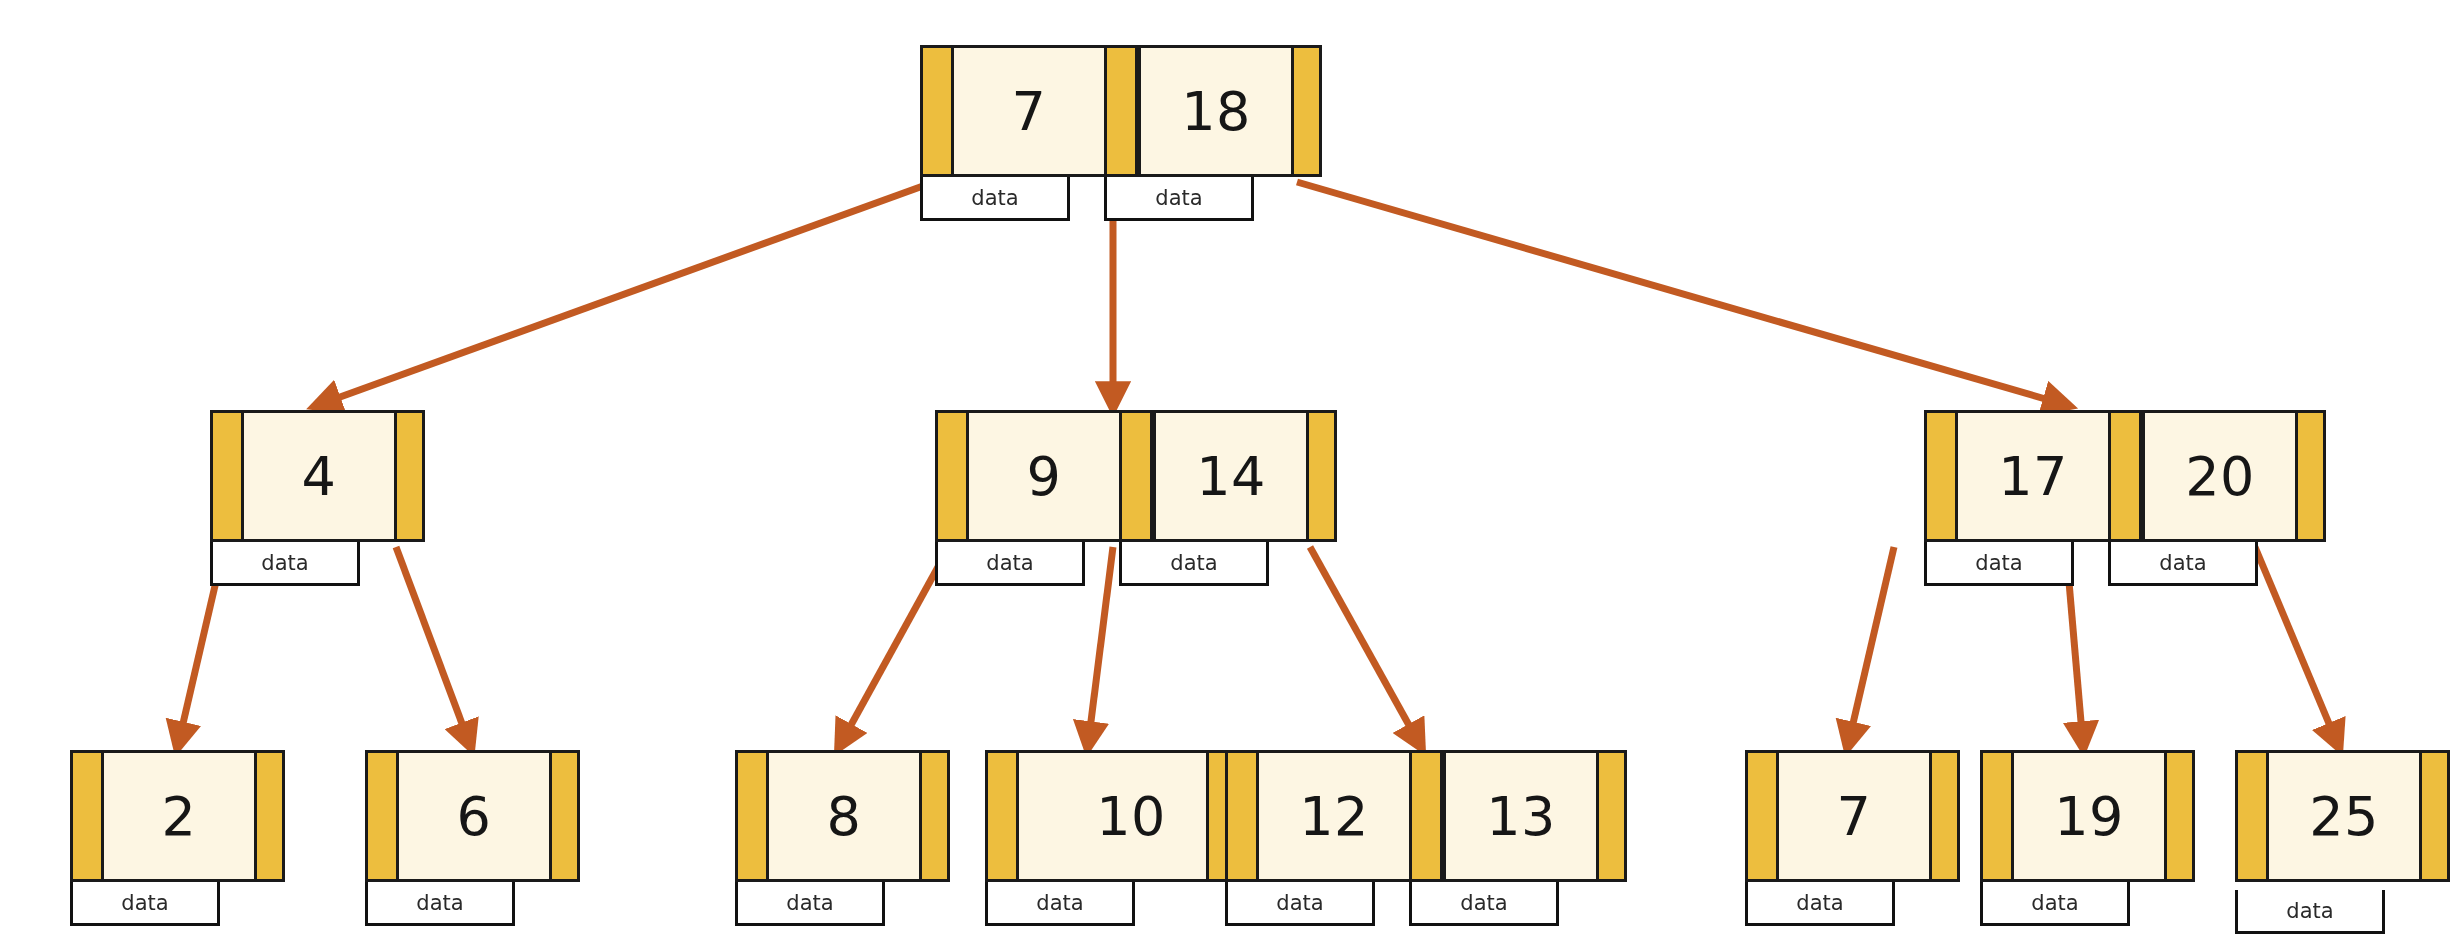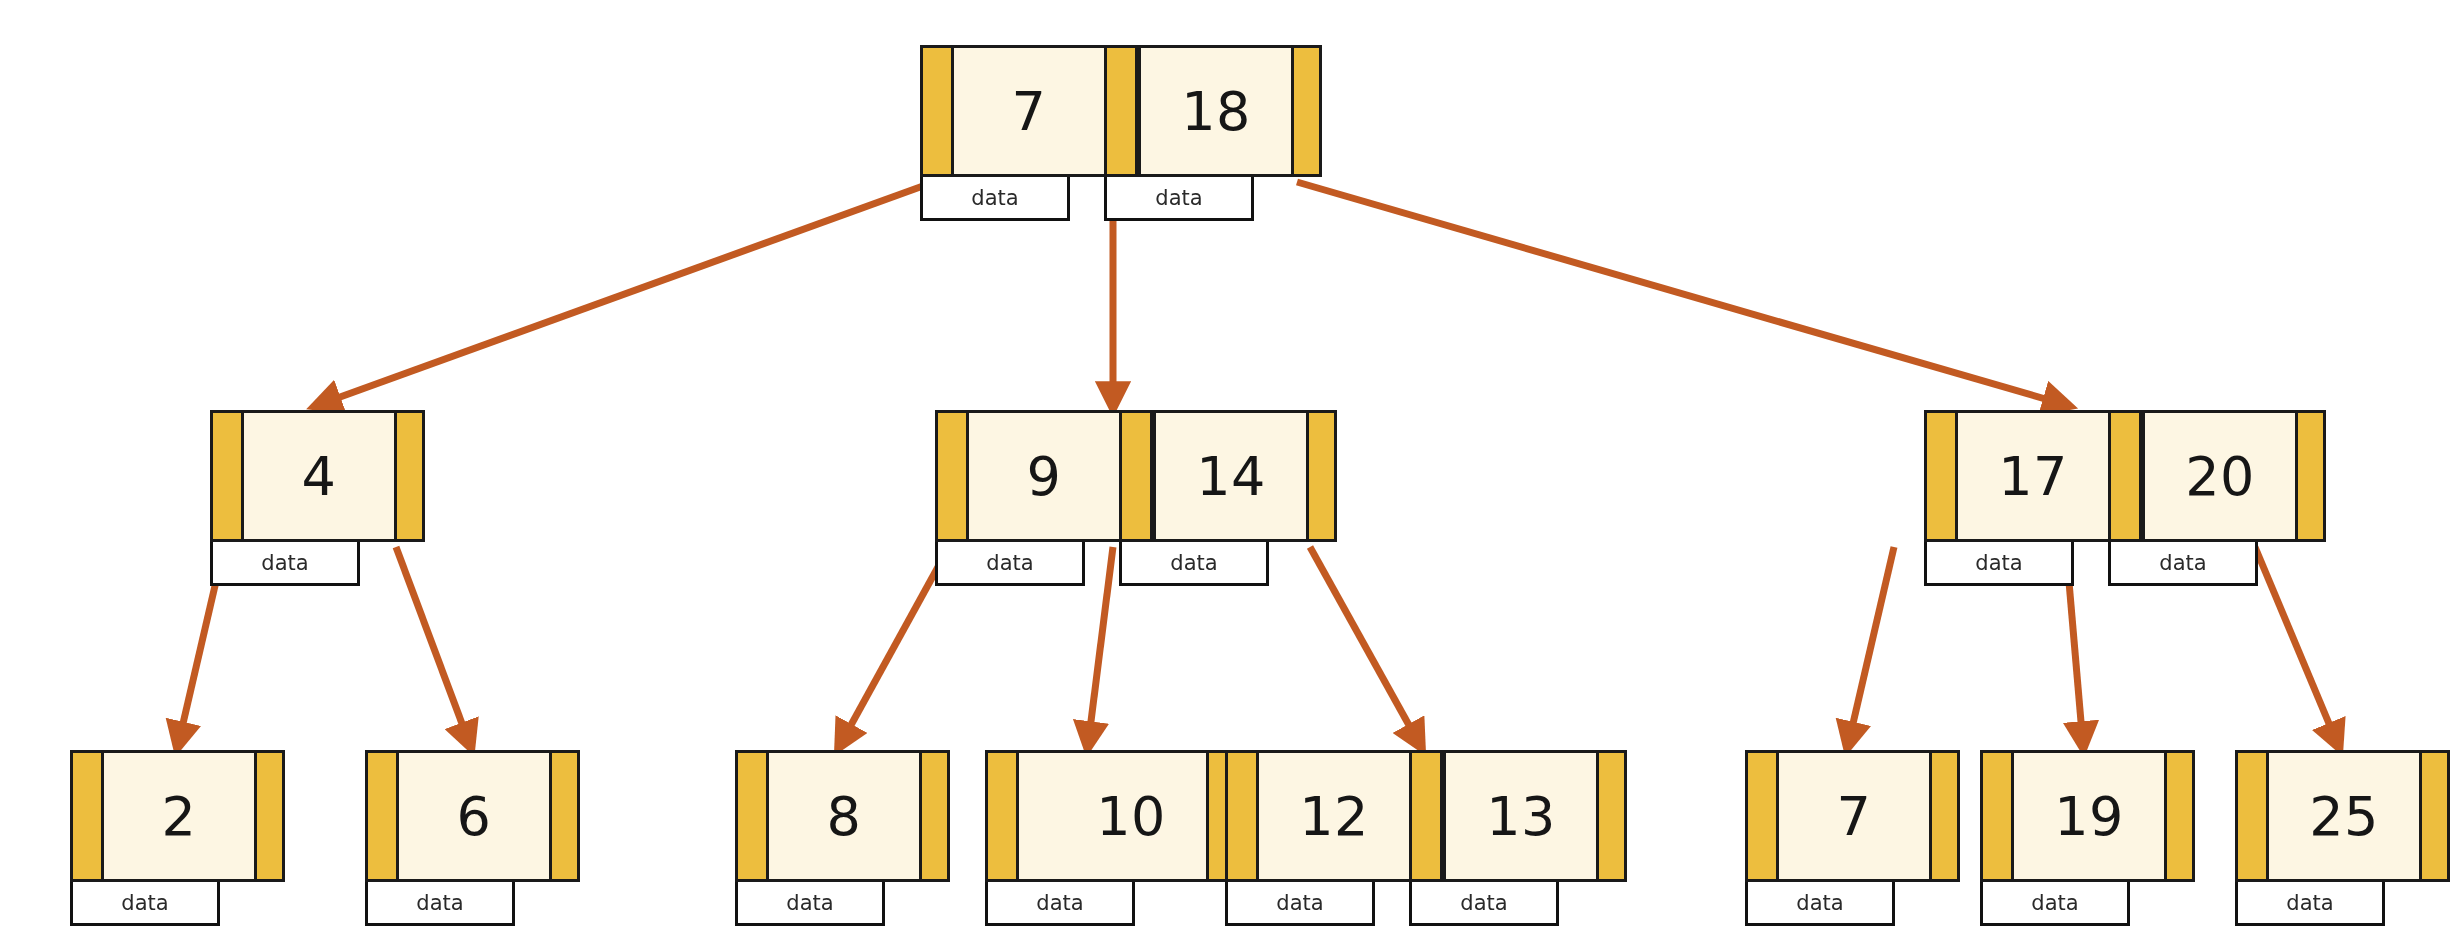--- a/index.html
+++ b/index.html
@@ -238,21 +238,21 @@
       <div class="node" style="left: 1980px; top: 750px;">
         <div class="node-keyrow">
           <div class="ptr edge-left"></div>
           <div class="keycell" style="width: 150px; min-width: 150px;">19</div>
           <div class="ptr edge-right"></div>
         </div>
         <div class="node-datarow">
           <div class="databox" style="width: 150px;">data</div>
         </div>
       </div>
-      <div class="node" style="left: 2235px; top: 750px;">
+      <div class="node" style="left: 2235px; top: 750px; gap: 8px;">
         <div class="node-keyrow">
           <div class="ptr edge-left"></div>
           <div class="keycell" style="width: 150px; min-width: 150px;">25</div>
           <div class="ptr edge-right"></div>
         </div>
         <div class="node-datarow">
           <div class="databox" style="width: 150px;">data</div>
         </div>
       </div>
     </div>

